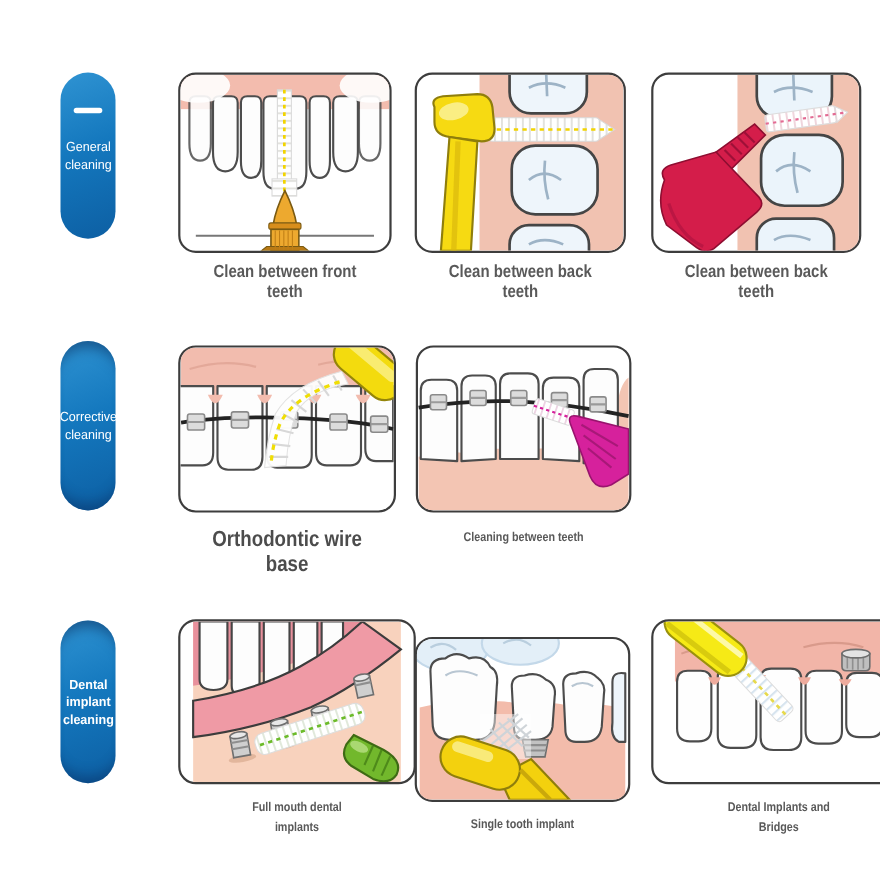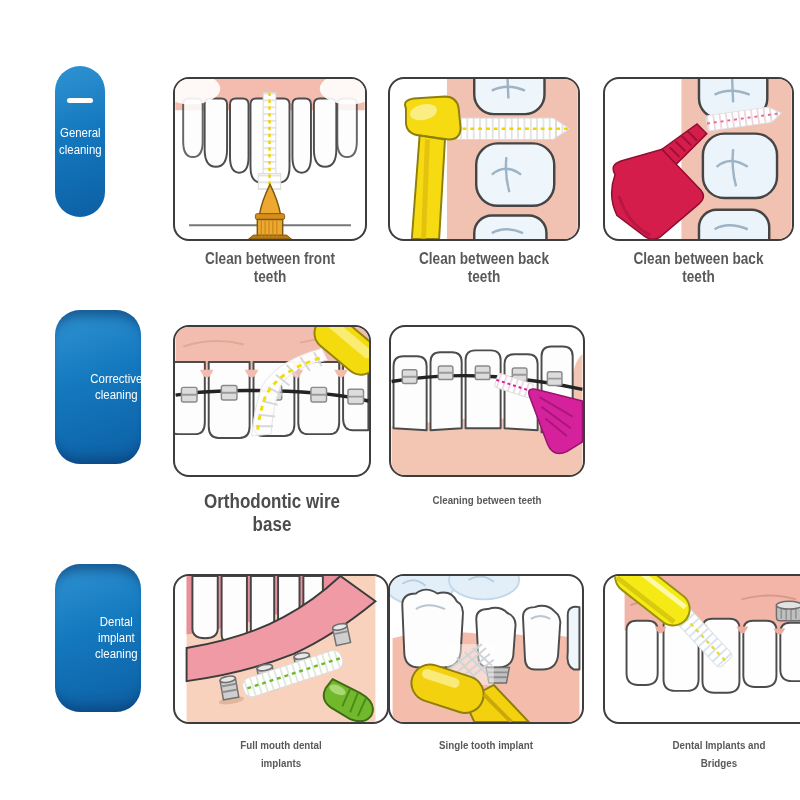--- a/index.html
+++ b/index.html
@@ -3,30 +3,30 @@
 <meta charset="utf-8">
 <style>
   html,body{margin:0;padding:0;background:#ffffff;}
   .stage{position:relative;width:800px;height:800px;background:#ffffff;overflow:hidden;
          font-family:"Liberation Sans", sans-serif;border-radius:21px;}
   
   .badge{position:absolute;left:55px;width:50px;border-radius:25px;
          background:linear-gradient(160deg,#2f93d2 0%,#1478be 45%,#0d5fa3 100%);
          display:flex;align-items:center;justify-content:center;text-align:center;}
   .badge.glossy{box-shadow:inset 0 16px 12px -10px rgba(8,40,88,.55),
-                inset 0 -16px 12px -10px rgba(8,40,88,.45);padding-left:36px;}
+                inset 0 -16px 12px -10px rgba(8,40,88,.45);}
   .badge-label{color:#ffffff;font-size:12px;line-height:1.35;white-space:pre-line;
                transform:scaleX(.95);}
   .badge-dash{position:absolute;top:32px;left:50%;width:26px;height:5px;margin-left:-13px;
               background:#ffffff;border-radius:2.5px;}
   .b1{top:66px;height:151px;}
   .b2{top:310px;height:154px;}
-  .b3{top:564px;height:148px;}
+  .b3{top:564px;height:148px;font-weight:bold;}
   
-  figure.panel{position:absolute;margin:11px;padding-left:44px;}
+  figure.panel{position:absolute;margin:0;padding-left:44px;}
   .frame{border:2.5px solid #3d3d3d;border-radius:16px;overflow:hidden;background:#fff;
          box-sizing:border-box;}
   .frame svg{display:block;width:100%;height:100%;}
   .caption{display:block;text-align:center;color:#595959;font-weight:bold;
            transform:scaleX(.85);transform-origin:50% 50%;white-space:pre-line;}
   .cap-md{font-size:16px;margin-top:9px;}
   .cap-lg{font-size:20px;margin-top:13px;color:#4c4c4c;}
   .cap-sm{font-size:11.5px;margin-top:17px;}
   .cap-r3{font-size:11.5px;margin-top:13px;line-height:1.55;}
 </style>
@@ -354,21 +354,21 @@
             <line x1="184" y1="126" x2="176" y2="144"></line>
           </g>
           <ellipse cx="155" cy="117" rx="9" ry="4.5" fill="#b4dd7f" opacity=".85" transform="rotate(25 155 117)"></ellipse>
         </g>
       </svg>
     </div>
     <figcaption class="caption cap-r3">Full mouth dental
 implants</figcaption>
   </figure>
 
-  <figure class="panel" style="left:333px;top:563px;width:196px">
+  <figure class="panel" style="left:333px;top:579px;width:196px">
     <div class="frame" style="height:150px">
       <svg viewBox="0 0 192 150">
         <g>
           <ellipse cx="28" cy="8" rx="36" ry="22" fill="#e3eff8" stroke="#c3d8e9" stroke-width="2"></ellipse>
           <ellipse cx="94" cy="4" rx="36" ry="20" fill="#e3eff8" stroke="#c3d8e9" stroke-width="2"></ellipse>
           <path d="M10,8 Q22,0 34,10 M78,4 Q92,-4 104,6" stroke="#b9cede" stroke-width="2" fill="none"></path>
         </g>
         <path d="M0,64 Q30,56 52,62 Q74,54 96,62 Q120,56 146,64 Q170,58 192,66 V150 H0 Z" fill="#f3bcab"></path>
         <g fill="#fdfdfd" stroke="#4c4c4c" stroke-width="2" stroke-linejoin="round">
           <path d="M10,30 Q10,18 24,18 Q34,10 46,18 Q60,14 66,26 Q74,30 72,44 L70,78 Q68,94 52,94 L28,94 Q12,94 12,78 Z"></path>

